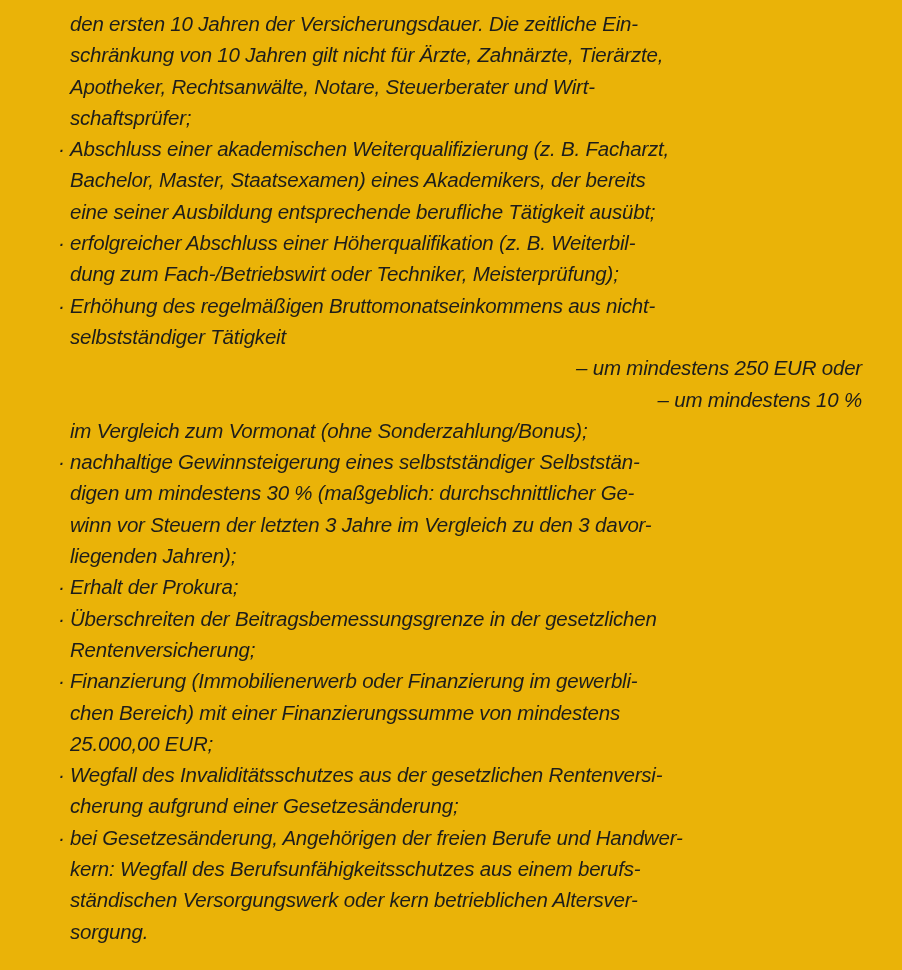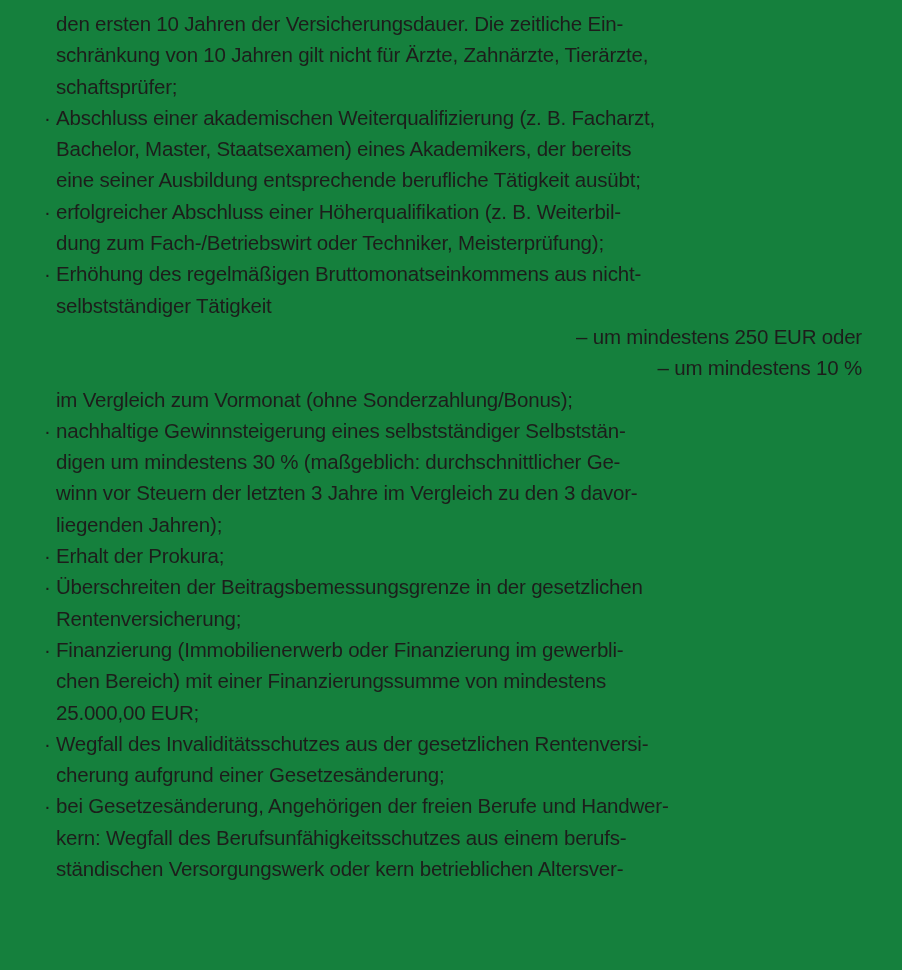--- a/index.html
+++ b/index.html
@@ -13,23 +13,24 @@
     background: #ffffff;
     font-family: "Liberation Sans", "DejaVu Sans", sans-serif;
     color: #1b1b1b;
     overflow: hidden;
   }
 
   #page {
     position: relative;
     width: 902px;
     height: 970px;
-    background: #15803d;
+    background: #eab308;
     box-sizing: border-box;
-    padding: 8px 40px 0 44px;
+    padding: 8px 40px 0 58px;
+    font-style: italic;
   }
 
   .doc-body {
     font-size: 20.5px;
     line-height: 31.3px;
     letter-spacing: -0.01em;
     color: #1d1d1b;
   }
 
   
@@ -67,29 +68,30 @@
 </style>
 </head>
 <body>
 
 <div id="page">
   <div class="doc-body">
 
     <div class="cont-block">
         <span class="line">den ersten 10 Jahren der Versicherungsdauer. Die zeitliche Ein-</span>
         <span class="line">schränkung von 10 Jahren gilt nicht für Ärzte, Zahnärzte, Tierärzte,</span>
+        <span class="line">Apotheker, Rechtsanwälte, Notare, Steuerberater und Wirt-</span>
         <span class="line">schaftsprüfer;</span>
       </div>
 
     <div id="bullet-list">
         <div class="block"><span class="marker">·</span><span><span class="line">Abschluss einer akademischen Weiterqualifizierung (z. B. Facharzt,</span><span class="line">Bachelor, Master, Staatsexamen) eines Akademikers, der bereits</span><span class="line">eine seiner Ausbildung entsprechende berufliche Tätigkeit ausübt;</span></span></div>
         <div class="block"><span class="marker">·</span><span><span class="line">erfolgreicher Abschluss einer Höherqualifikation (z. B. Weiterbil-</span><span class="line">dung zum Fach-/Betriebswirt oder Techniker, Meisterprüfung);</span></span></div>
         <div class="block"><span class="marker">·</span><span><span class="line">Erhöhung des regelmäßigen Bruttomonatseinkommens aus nicht-</span><span class="line">selbstständiger Tätigkeit</span><span class="line sub">– um mindestens 250 EUR oder</span><span class="line sub">– um mindestens 10 %</span><span class="line">im Vergleich zum Vormonat (ohne Sonderzahlung/Bonus);</span></span></div>
         <div class="block"><span class="marker">·</span><span><span class="line">nachhaltige Gewinnsteigerung eines selbstständiger Selbststän-</span><span class="line">digen um mindestens 30 % (maßgeblich: durchschnittlicher Ge-</span><span class="line">winn vor Steuern der letzten 3 Jahre im Vergleich zu den 3 davor-</span><span class="line">liegenden Jahren);</span></span></div>
         <div class="block"><span class="marker">·</span><span><span class="line">Erhalt der Prokura;</span></span></div>
         <div class="block"><span class="marker">·</span><span><span class="line">Überschreiten der Beitragsbemessungsgrenze in der gesetzlichen</span><span class="line">Rentenversicherung;</span></span></div>
         <div class="block"><span class="marker">·</span><span><span class="line">Finanzierung (Immobilienerwerb oder Finanzierung im gewerbli-</span><span class="line">chen Bereich) mit einer Finanzierungssumme von mindestens</span><span class="line">25.000,00 EUR;</span></span></div>
         <div class="block"><span class="marker">·</span><span><span class="line">Wegfall des Invaliditätsschutzes aus der gesetzlichen Rentenversi-</span><span class="line">cherung aufgrund einer Gesetzesänderung;</span></span></div>
-        <div class="block"><span class="marker">·</span><span><span class="line">bei Gesetzesänderung, Angehörigen der freien Berufe und Handwer-</span><span class="line">kern: Wegfall des Berufsunfähigkeitsschutzes aus einem berufs-</span><span class="line">ständischen Versorgungswerk oder kern betrieblichen Altersver-</span></span></div>
+        <div class="block"><span class="marker">·</span><span><span class="line">bei Gesetzesänderung, Angehörigen der freien Berufe und Handwer-</span><span class="line">kern: Wegfall des Berufsunfähigkeitsschutzes aus einem berufs-</span><span class="line">ständischen Versorgungswerk oder kern betrieblichen Altersver-</span><span class="line">sorgung.</span></span></div>
       </div>
 
   </div>
 </div>
 
 </body></html>

